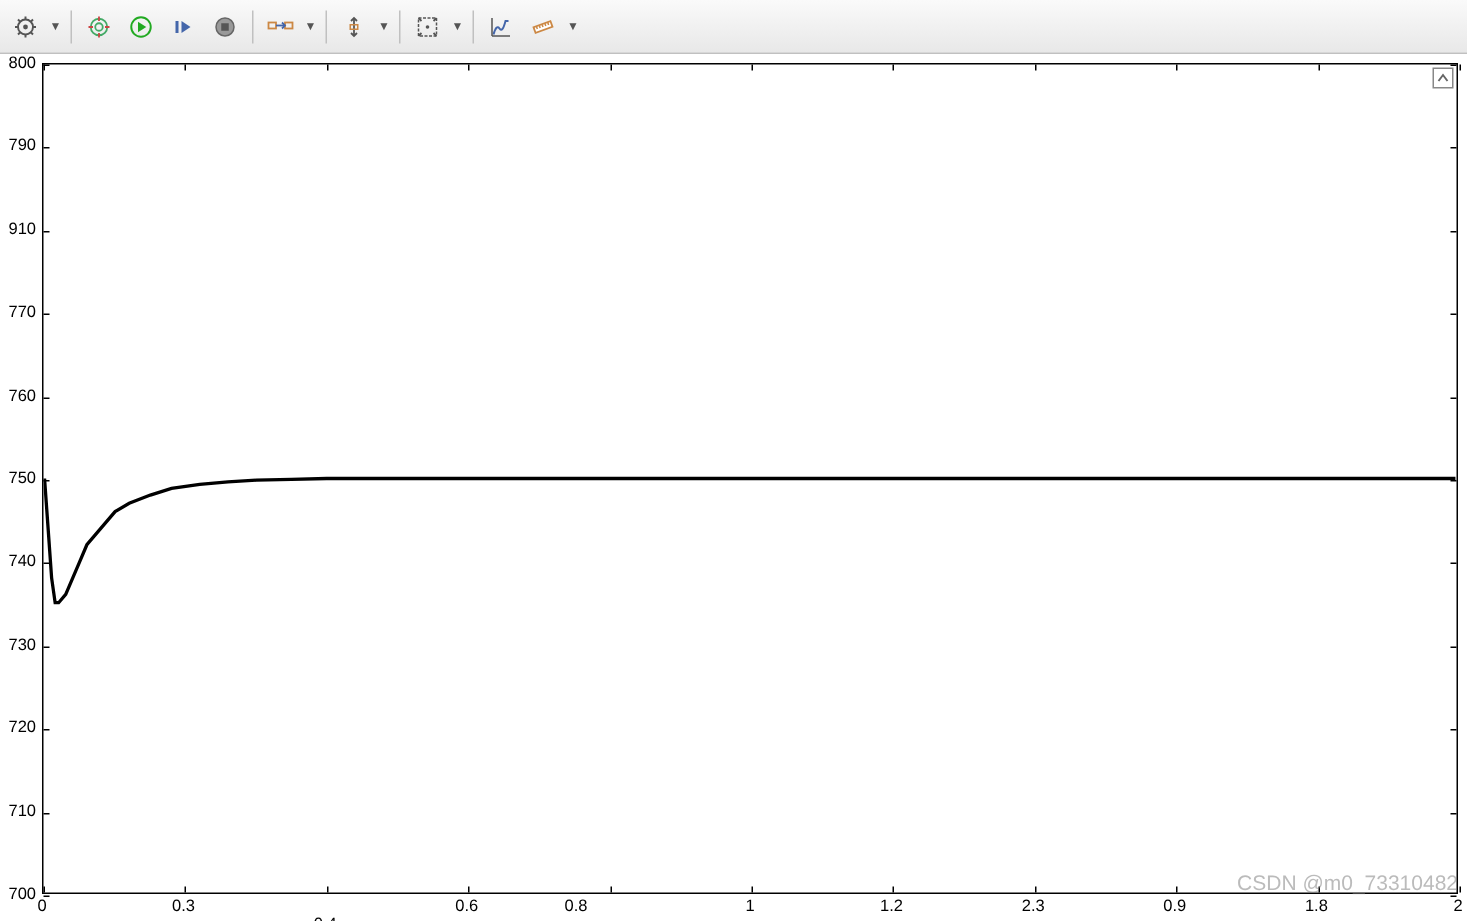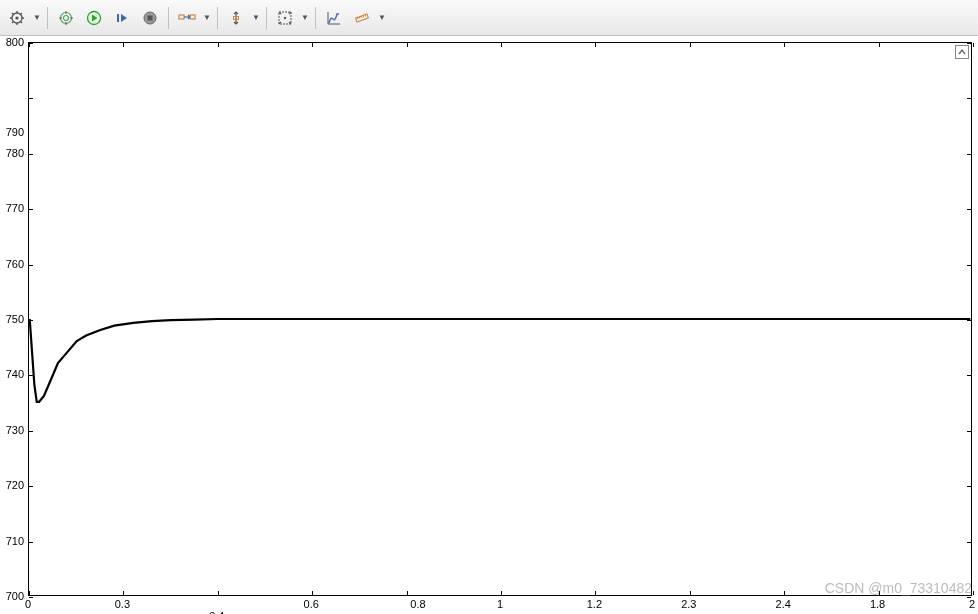--- a/index.html
+++ b/index.html
@@ -252,22 +252,22 @@
 <div class="chart-area">
   <div class="y-labels" id="ylabels">
       <div class="y-label" style="top: 554px;">700</div>
       <div class="y-label" style="top: 498.6px;">710</div>
       <div class="y-label" style="top: 443.2px;">720</div>
       <div class="y-label" style="top: 387.8px;">730</div>
       <div class="y-label" style="top: 332.4px;">740</div>
       <div class="y-label" style="top: 277px;">750</div>
       <div class="y-label" style="top: 221.6px;">760</div>
       <div class="y-label" style="top: 166.2px;">770</div>
-      <div class="y-label" style="top: 110.8px;">780</div>
-      <div class="y-label" style="top: 55.4px; margin-top: 35px;">790</div>
+      <div class="y-label" style="top: 110.8px;">910</div>
+      <div class="y-label" style="top: 55.4px;">790</div>
       <div class="y-label" style="top: 0px;">800</div>
     </div>
   <div class="plot-container" id="plot">
     <svg class="plot-line" id="linesvg" viewBox="0 0 944 554">
         <path d="M0.00,277.00 L2.36,310.24 L4.72,343.48 L7.08,360.10 L9.44,360.10 L14.16,354.56 L18.88,343.48 L23.60,332.40 L28.32,321.32 L37.76,310.24 L47.20,299.16 L56.64,293.62 L70.80,288.08 L84.96,283.65 L103.84,280.88 L122.72,279.22 L141.60,278.11 L165.20,277.55 L188.80,277.00 L236.00,277.00 L330.40,277.00 L472.00,277.00 L708.00,277.00 L944.00,277.00 " fill="none" stroke="#000" stroke-width="2.2"></path>
       </svg>
     <div class="corner-icon">
       <svg width="10" height="10" viewBox="0 0 10 10">
           <path d="M2 7 L5 3 L8 7" fill="none" stroke="#666" stroke-width="1.3"></path>
         </svg>
@@ -315,22 +315,22 @@
       <div class="tick-x" style="left: 849.6px;"></div>
       <div class="tick-x-t" style="left: 849.6px;"></div>
       <div class="tick-x" style="left: 944px;"></div>
       <div class="tick-x-t" style="left: 944px;"></div>
     </div>
   <div class="x-labels" id="xlabels">
       <div class="x-label" style="left: 0px;">0</div>
       <div class="x-label" style="left: 94.4px;">0.3</div>
       <div class="x-label" style="left: 188.8px; margin-top: 12px;">0.4</div>
       <div class="x-label" style="left: 283.2px;">0.6</div>
-      <div class="x-label" style="left: 390px; text-align: center;">0.8</div>
+      <div class="x-label" style="left: 356px; text-align: center;">0.8</div>
       <div class="x-label" style="left: 472px;">1</div>
       <div class="x-label" style="left: 566.4px;">1.2</div>
       <div class="x-label" style="left: 660.8px;">2.3</div>
-      <div class="x-label" style="left: 755.2px;">2.4</div>
+      <div class="x-label" style="left: 755.2px;">0.9</div>
       <div class="x-label" style="left: 849.6px;">1.8</div>
       <div class="x-label" style="left: 944px;">2</div>
     </div>
   <div class="watermark">CSDN @m0_73310482</div>
 </div>
 
 </body></html>

